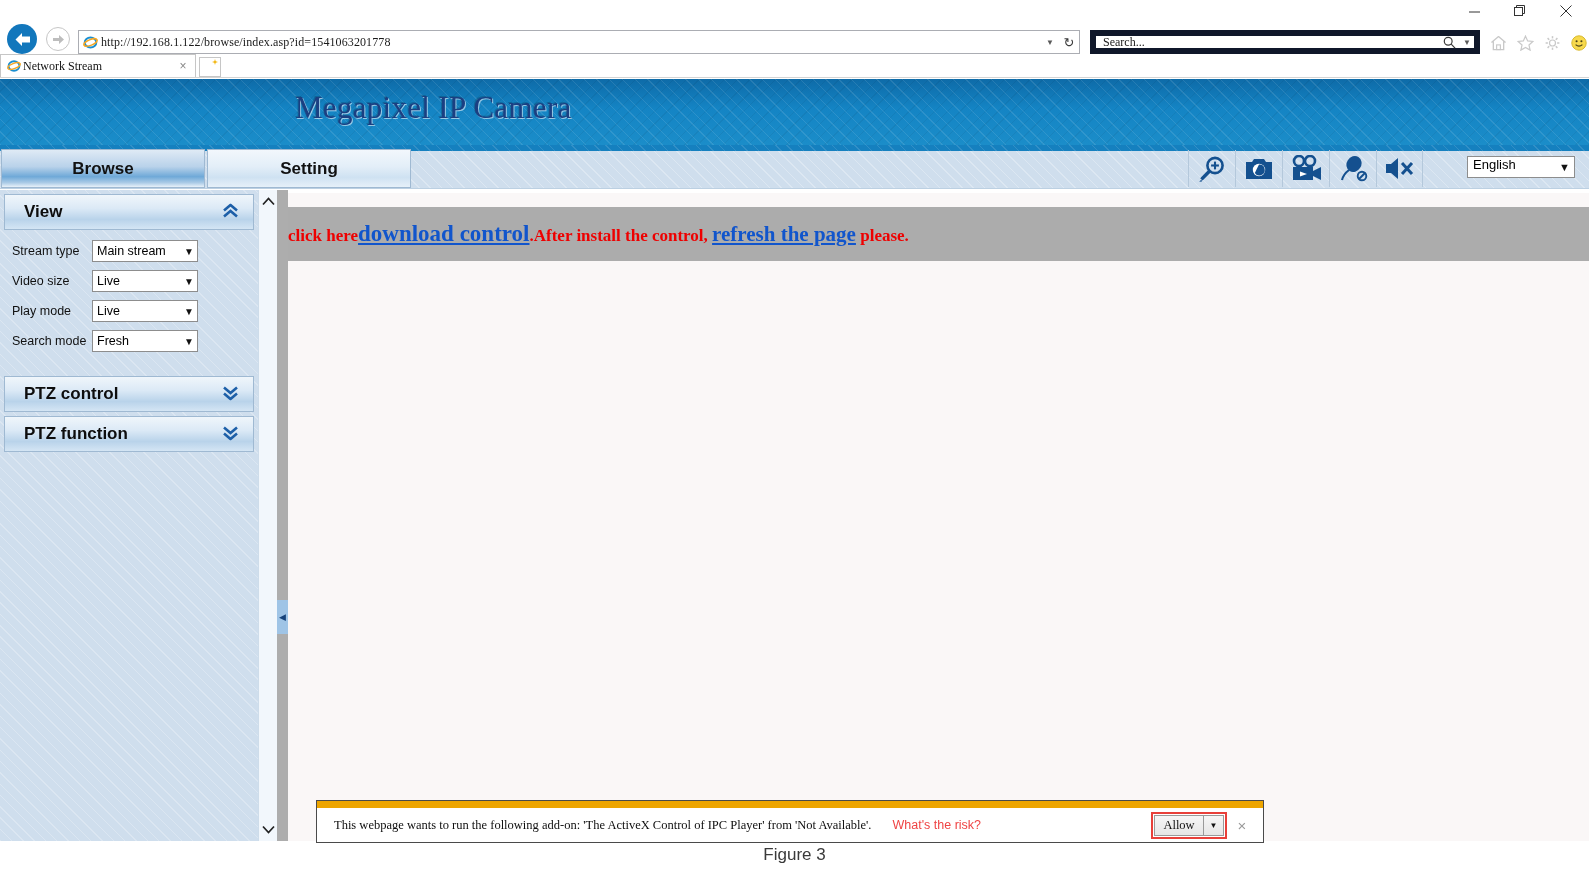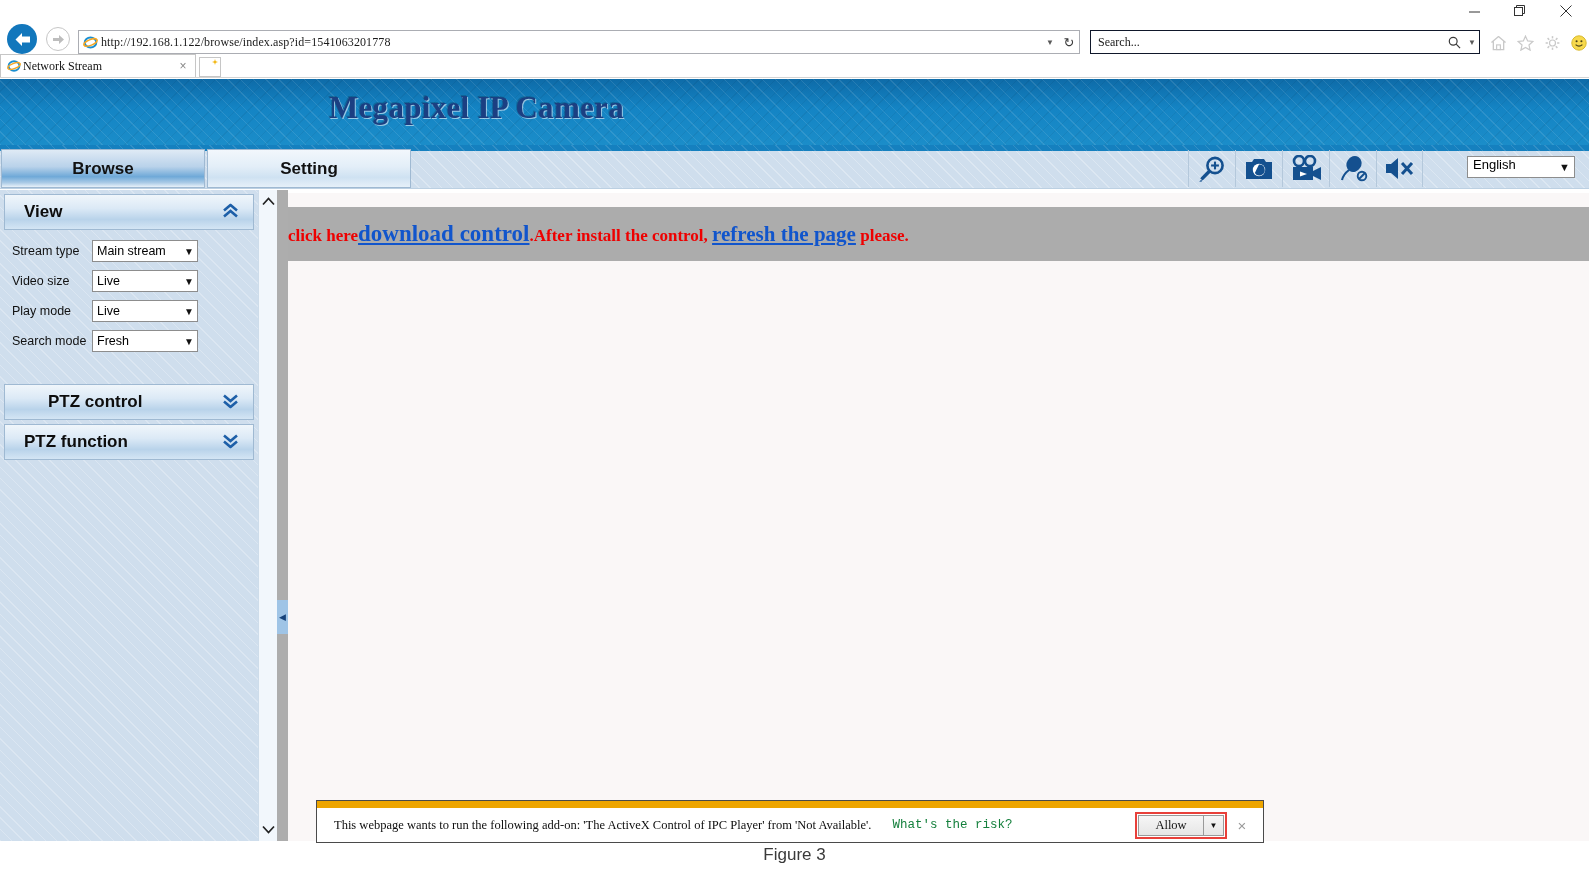--- a/index.html
+++ b/index.html
@@ -79,21 +79,21 @@
   .addr-caret {
     width: 18px; height: 22px; display: flex; align-items: center; justify-content: center;
     color: #5a5a5a; font-size: 8px;
   }
   .addr-reload {
     width: 20px; height: 22px; display: flex; align-items: center; justify-content: center;
     color: #3a3a3a; font-size: 13px;
   }
   .searchbar {
     width: 390px; height: 24px; margin-left: 10px;
-    border: 1px solid #0f172a; background: #ffffff;
+    border: 6px solid #0f172a; background: #ffffff;
     display: flex; align-items: center; position: relative;
   }
   .search-text {
     flex: 1; padding-left: 7px;
     font-size: 12px; color: #1a1a1a;
     font-family: "Liberation Serif", serif;
   }
   .search-icon { width: 22px; display: flex; align-items: center; justify-content: center; color: #3a3a3a; }
   .search-caret { width: 14px; display:flex; align-items:center; justify-content:center; color:#5a5a5a; font-size:8px; }
   .toolbtns { display: flex; align-items: center; margin-left: 8px; gap: 7px; }
@@ -144,25 +144,24 @@
     position: absolute; left: 0; top: 0;
     width: 1589px; height: 66px;
     background:
       repeating-linear-gradient(45deg, rgba(255,255,255,.10) 0 1px, transparent 1px 9px),
       repeating-linear-gradient(-45deg, rgba(0,0,0,.05) 0 1px, transparent 1px 9px),
       linear-gradient(to bottom, #0e6ba8 0%, #1484c4 45%, #1b8dc9 100%);
   }
   .banner-title {
     position: absolute; left: 295px; top: 11px;
     font-family: "Liberation Serif", serif;
-    font-size: 31px; font-weight: bold;
+    font-size: 31px; font-weight: normal;
     color: #1b3f82;
     text-shadow: 1px 1px 0 rgba(255,255,255,.55), -1px -1px 0 rgba(0,0,0,.18);
     letter-spacing: .3px;
-    margin-left: 34px;
   }
 
   .menubar {
     position: absolute; left: 0; top: 66px;
     width: 1589px; height: 44px;
     background: #cfdfef;
     background:
       repeating-linear-gradient(45deg, rgba(255,255,255,.28) 0 1px, transparent 1px 8px),
       #cfdeed;
     border-bottom: 1px solid #bcd0e2;
@@ -246,21 +245,21 @@
     width: 106px; height: 22px;
     border: 1px solid #8d8d8d; background: #fff;
     font-size: 12.5px; color: #000;
     display: flex; align-items: center;
     padding-left: 4px; position: relative;
   }
   .field .sel .arrow {
     position: absolute; right: 3px; top: 0; bottom: 0;
     display: flex; align-items: center; color: #111; font-size: 10px;
   }
-  .accordion-head.spaced { margin-top: 20px; padding-left: 24px; }
+  .accordion-head.spaced { margin-top: 12px; }
 
   
   .lscroll {
     position: absolute; left: 258px; top: 111px;
     width: 19px; height: 651px;
     background: #f2f7fc;
     border-left: 1px solid #cddcea;
   }
   .lscroll .arr {
     position: absolute; left: 0; width: 19px; height: 19px;
@@ -325,31 +324,31 @@
   .notif-inner {
     position: absolute; left: 0; top: 7px; right: 0; bottom: 0;
     display: flex; align-items: center;
     padding: 0 6px 0 17px;
   }
   .notif-msg {
     font-size: 12.5px; color: #0e0e0e;
     font-family: "Liberation Serif", serif;
   }
   .notif-link {
-    font-size: 12.5px; color: #15803d; margin-left: 21px;
-    font-family: Liberation Mono, monospace;
+    font-size: 12.5px; color: #ef4444; margin-left: 21px;
+    font-family: Liberation Sans, sans-serif;
   }
   .notif-spacer { flex: 1; }
   .allow-wrap {
     border: 2px solid #e8403a;
     padding: 1px;
     display: flex;
   }
   .allow-btn {
-    width: 66px; height: 21px;
+    width: 50px; height: 21px;
     background: linear-gradient(to bottom,#f6f6f6,#e6e6e6);
     border: 1px solid #9a9a9a;
     display: flex; align-items: center; justify-content: center;
     font-size: 12.5px; color: #111;
     font-family: "Liberation Serif", serif;
   }
   .allow-drop {
     width: 20px; height: 21px;
     background: linear-gradient(to bottom,#f6f6f6,#e6e6e6);
     border: 1px solid #9a9a9a; border-left: none;

